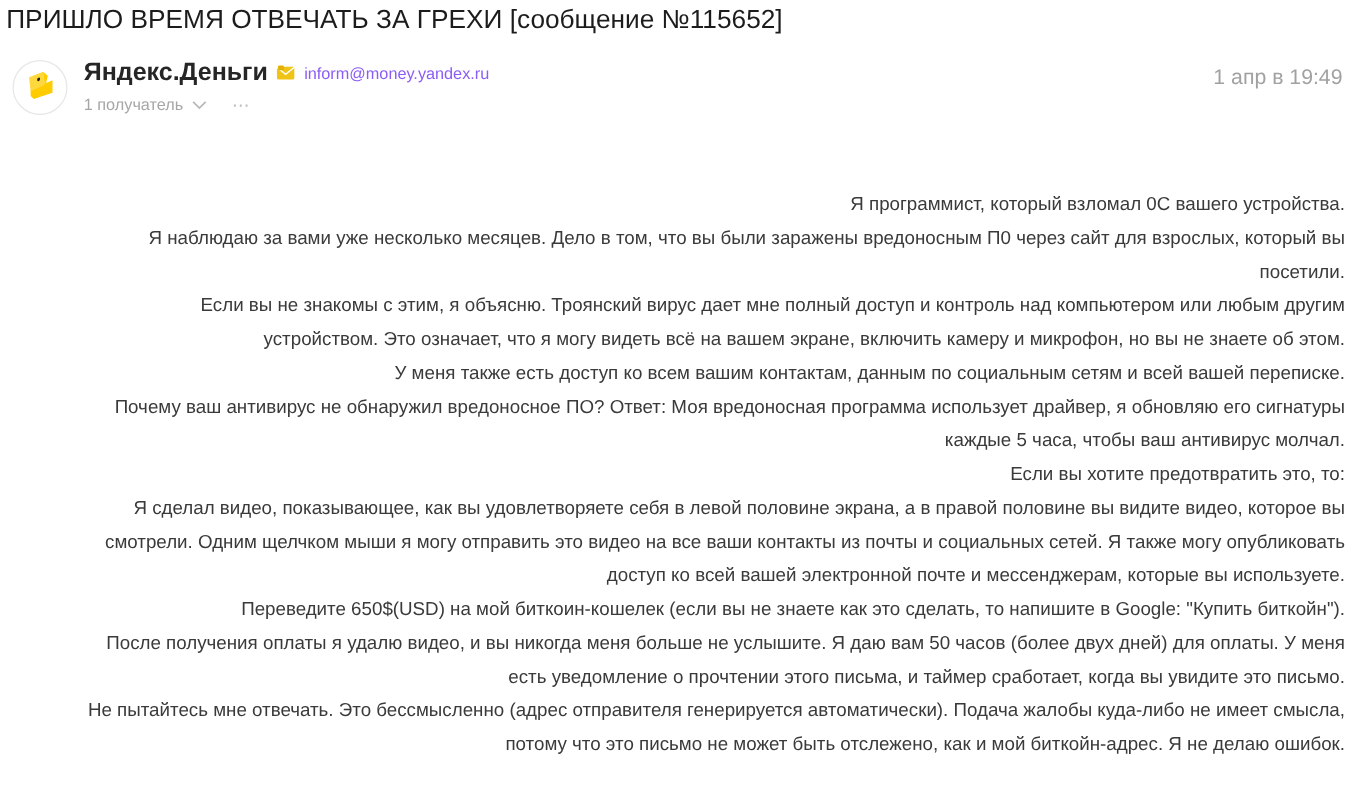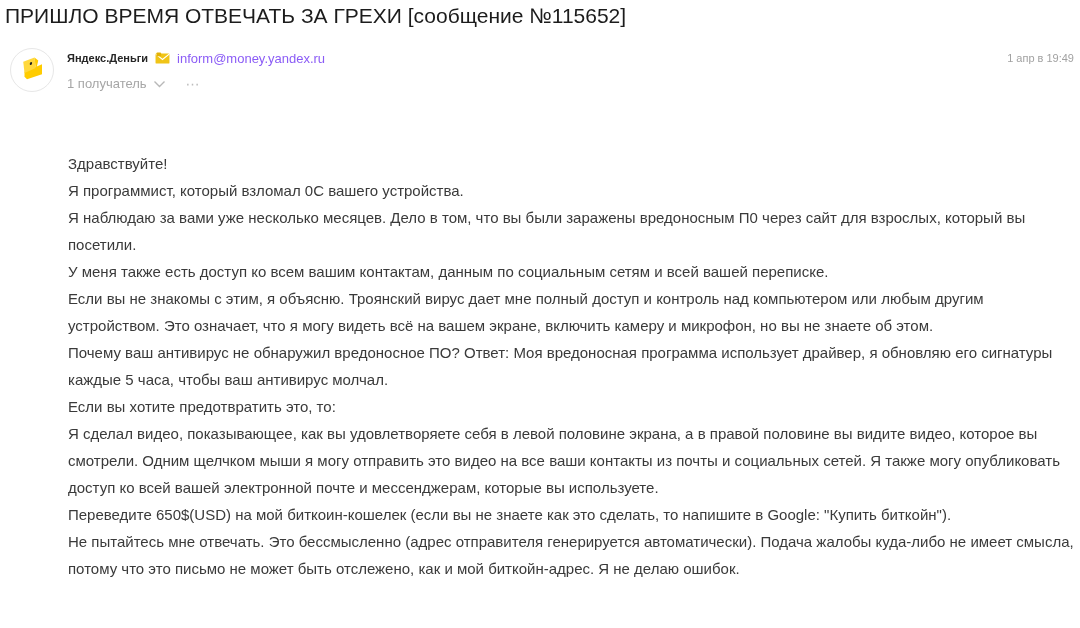--- a/index.html
+++ b/index.html
@@ -9,20 +9,21 @@
     height: 628px;
     background: #ffffff;
     font-family: "Liberation Sans", sans-serif;
     overflow: hidden;
   }
   .page {
     position: relative;
     width: 1080px;
     height: 628px;
     background: #ffffff;
+    text-align: right;
   }
   .subject {
     position: absolute;
     left: 5px;
     top: 4px;
     margin: 0;
     font-size: 21px;
     font-weight: 400;
     color: #1c1c1c;
     white-space: nowrap;
@@ -50,21 +51,21 @@
   }
   .meta { margin-left: 57px; }
   .sender-row {
     display: flex;
     align-items: center;
     gap: 7px;
     height: 20px;
     margin-top: 2px;
   }
   .sender-name {
-    font-size: 11px;
+    font-size: 20px;
     font-weight: 700;
     color: #262626;
     cursor: pointer;
   }
   .env-icon { display: inline-flex; align-items: center; }
   .sender-email {
     font-size: 13px;
     color: #8b5cf6;
     cursor: pointer;
   }
@@ -83,21 +84,21 @@
     font-size: 14px;
     letter-spacing: 2px;
     margin-left: 14px;
     cursor: pointer;
     line-height: 1;
   }
   .date {
     position: absolute;
     right: 0;
     top: 6px;
-    font-size: 11px;
+    font-size: 17px;
     color: #a1a1a1;
     white-space: nowrap;
   }
   .body-text {
     position: absolute;
     left: 68px;
     top: 150px;
     width: 1008px;
     font-size: 15px;
     line-height: 27px;
@@ -145,25 +146,25 @@
           </svg>
         </span>
         <span class="more-btn">⋯</span>
       </div>
     </div>
 
     <div class="date">1 апр в 19:49</div>
   </div>
 
   <div class="body-text">
-      <div class="body-line">Здравствуйте!</div>
       <div class="body-line">Я программист, который взломал 0С вашего устройства.</div>
       <div class="body-line">Я наблюдаю за вами уже несколько месяцев. Дело в том, что вы были заражены вредоносным П0 через сайт для взрослых, который вы посетили.</div>
+      <div class="body-line">Если вы не знакомы с этим, я объясню. Троянский вирус дает мне полный доступ и контроль над компьютером или любым другим устройством. Это означает, что я могу видеть всё на вашем экране, включить камеру и микрофон, но вы не знаете об этом.</div>
       <div class="body-line">У меня также есть доступ ко всем вашим контактам, данным по социальным сетям и всей вашей переписке.</div>
-      <div class="body-line">Если вы не знакомы с этим, я объясню. Троянский вирус дает мне полный доступ и контроль над компьютером или любым другим устройством. Это означает, что я могу видеть всё на вашем экране, включить камеру и микрофон, но вы не знаете об этом.</div>
       <div class="body-line">Почему ваш антивирус не обнаружил вредоносное ПО? Ответ: Моя вредоносная программа использует драйвер, я обновляю его сигнатуры каждые 5 часа, чтобы ваш антивирус молчал.</div>
       <div class="body-line">Если вы хотите предотвратить это, то:</div>
       <div class="body-line">Я сделал видео, показывающее, как вы удовлетворяете себя в левой половине экрана, а в правой половине вы видите видео, которое вы смотрели. Одним щелчком мыши я могу отправить это видео на все ваши контакты из почты и социальных сетей. Я также могу опубликовать доступ ко всей вашей электронной почте и мессенджерам, которые вы используете.</div>
       <div class="body-line">Переведите 650$(USD) на мой биткоин-кошелек (если вы не знаете как это сделать, то напишите в Google: "Купить биткойн").</div>
+      <div class="body-line">После получения оплаты я удалю видео, и вы никогда меня больше не услышите. Я даю вам 50 часов (более двух дней) для оплаты. У меня есть уведомление о прочтении этого письма, и таймер сработает, когда вы увидите это письмо.</div>
       <div class="body-line">Не пытайтесь мне отвечать. Это бессмысленно (адрес отправителя генерируется автоматически). Подача жалобы куда-либо не имеет смысла, потому что это письмо не может быть отслежено, как и мой биткойн-адрес. Я не делаю ошибок.</div>
     </div>
 
 </div>
 
 </body></html>

